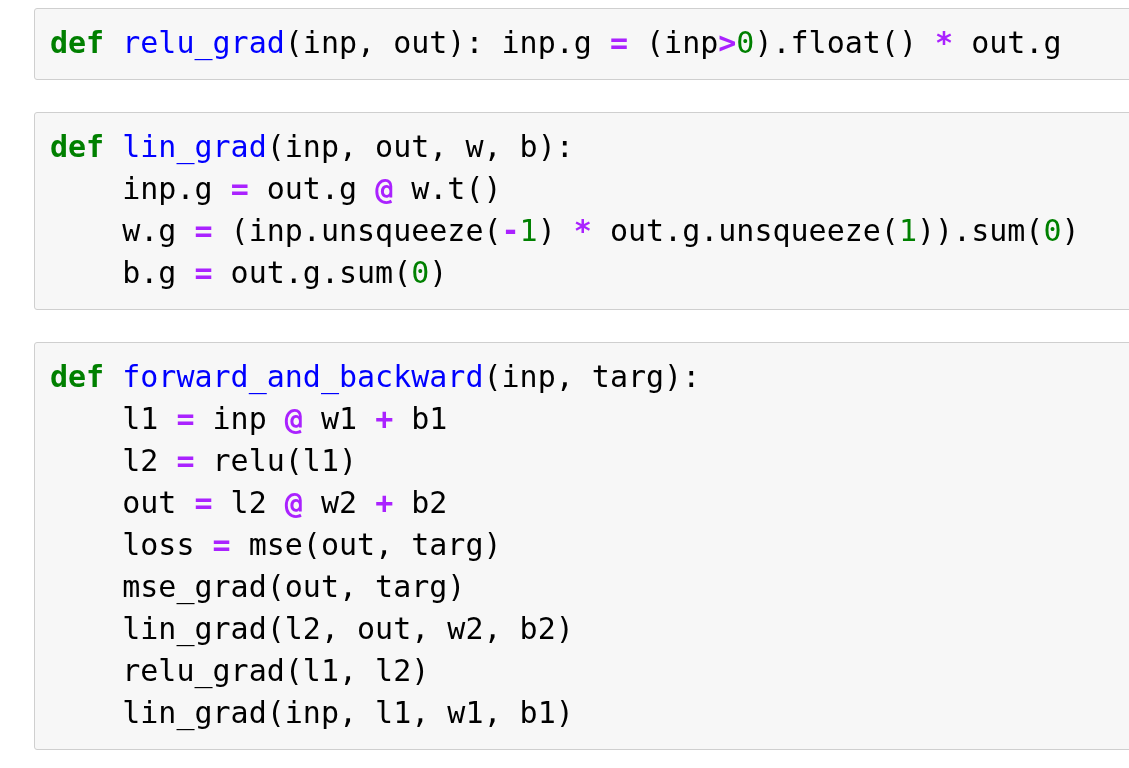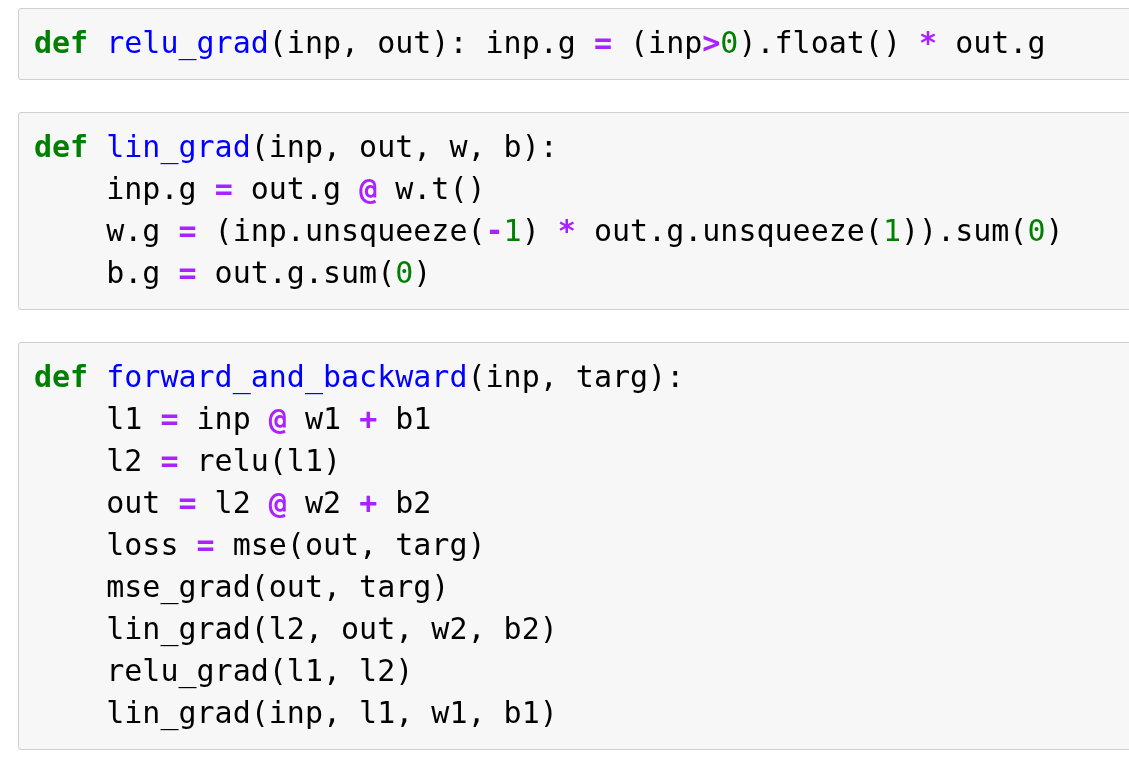--- a/index.html
+++ b/index.html
@@ -6,20 +6,21 @@
   html, body { margin: 0; padding: 0; }
   body {
     width: 1129px;
     height: 768px;
     background: #ffffff;
     overflow: hidden;
     font-family: "DejaVu Sans", "Liberation Sans", sans-serif;
   }
   .notebook {
     padding: 8px 0 0 18px;
+    margin-left: 16px;
   }
   .code-cell {
     background: var(--cell-background, #f7f7f7);
     border: 1px solid var(--cell-border, #cfcfcf);
     border-radius: 3px;
     margin: 0 -12px 32px 0; 
     padding: 13px 15px 15px 15px;
     font-family: "DejaVu Sans Mono", monospace;
     font-size: 30px;
     line-height: 42px;

